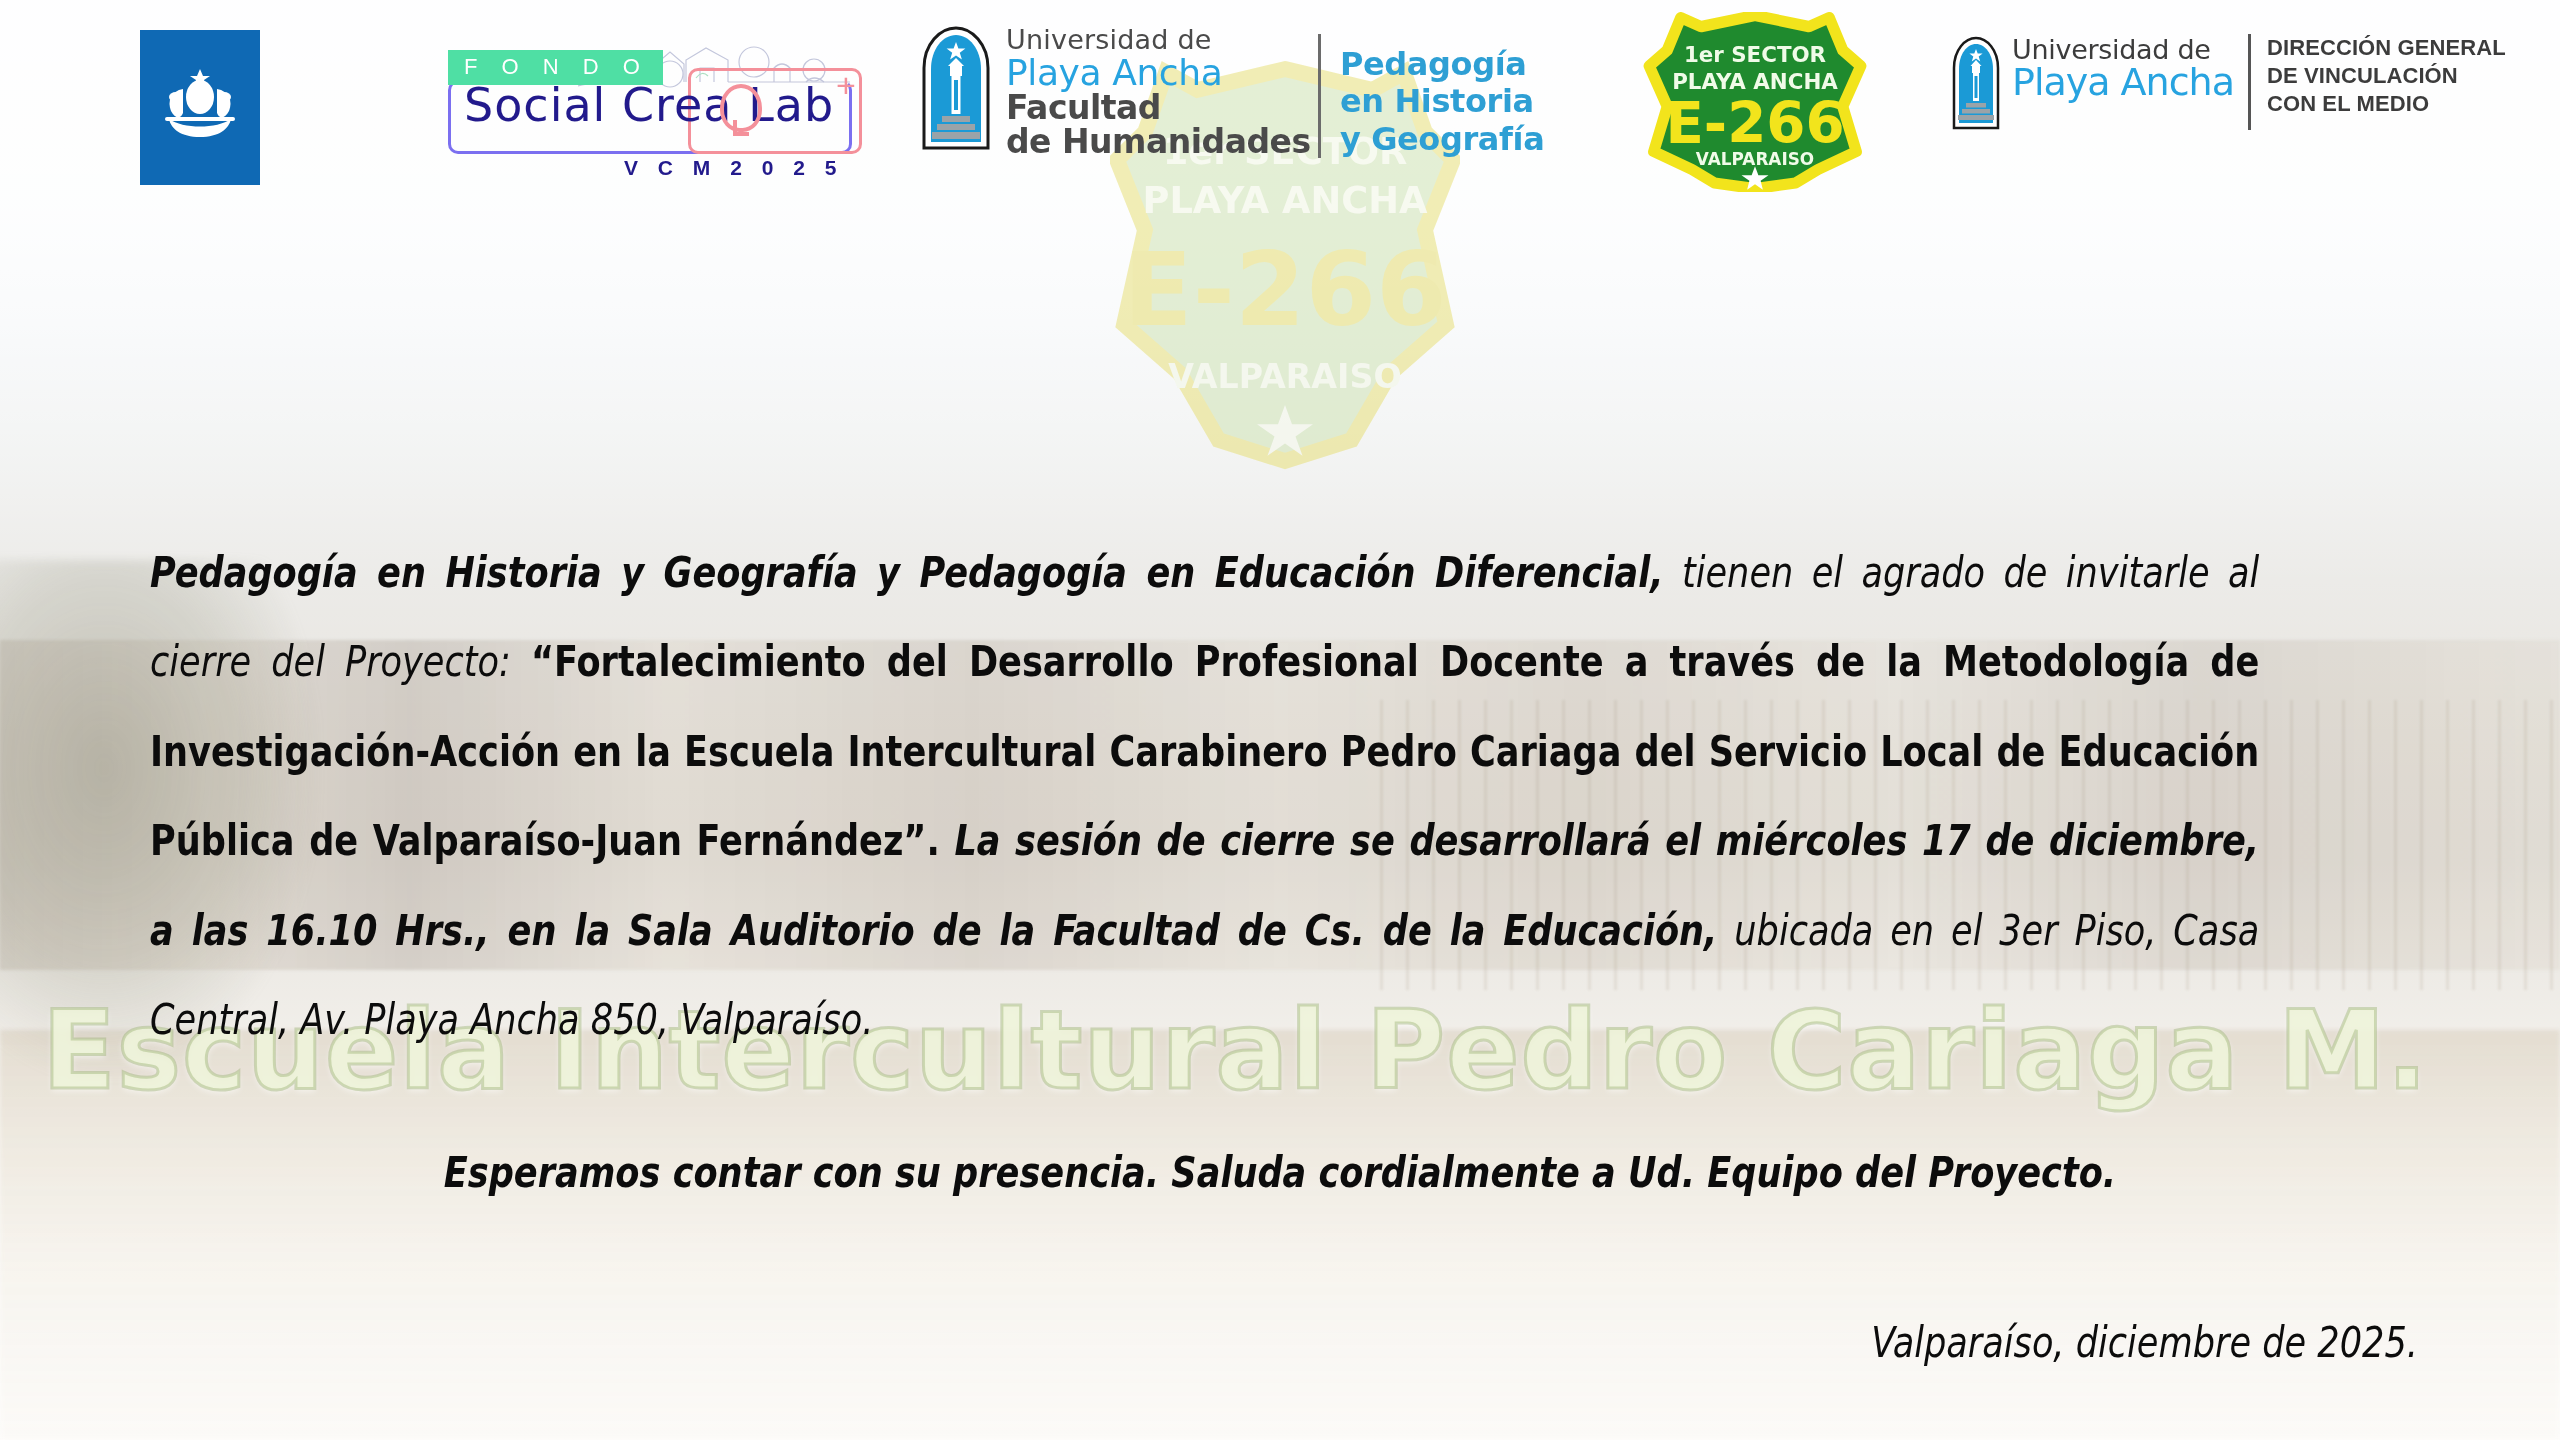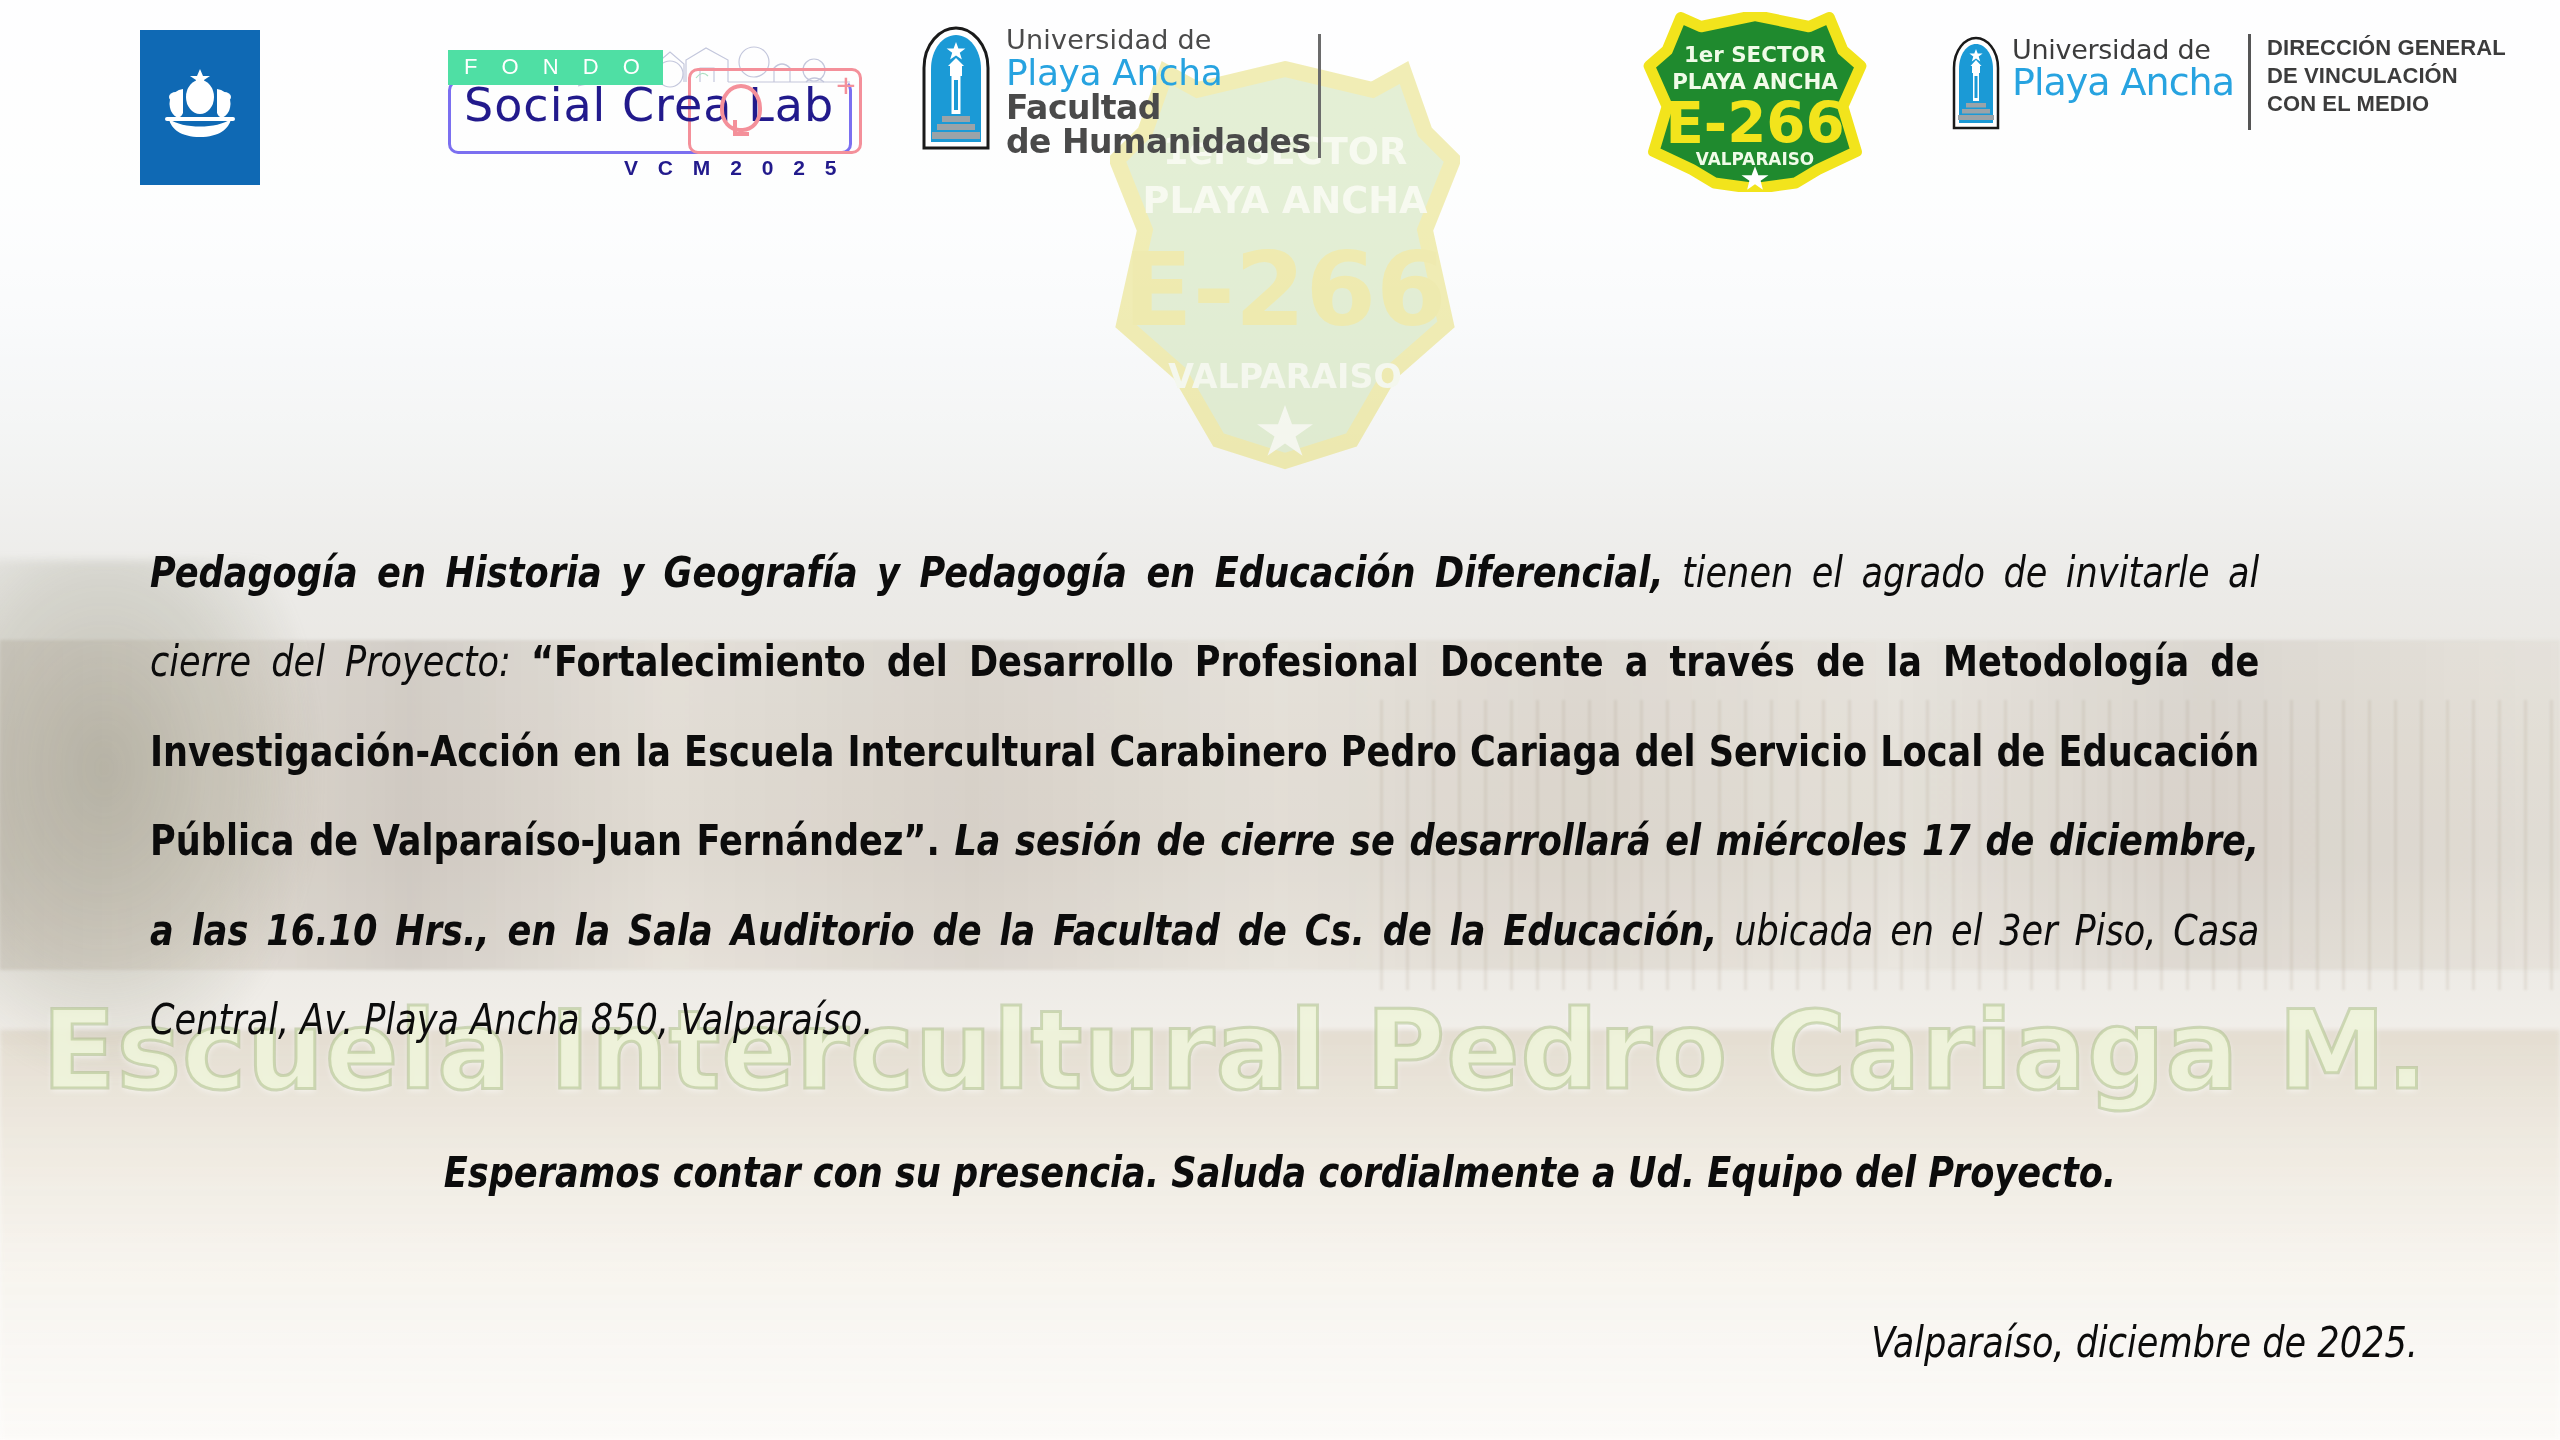--- a/index.html
+++ b/index.html
@@ -527,20 +527,25 @@
       </svg>
       <div class="upa-fh-text">
         <div class="upa-l1">Universidad de</div>
         <div class="upa-l2">Playa Ancha</div>
         <div class="upa-l3">Facultad</div>
         <div class="upa-l4">de Humanidades</div>
       </div>
     </div>
     <div class="fh-divider"></div>
 
+    <div class="logo-phg">
+      <div>Pedagogía</div>
+      <div>en Historia</div>
+      <div>y Geografía</div>
+    </div>
 
     <svg class="logo-shield" viewBox="0 0 200 160">
       <path d="M100 3 L148 13 L166 5 L178 34 L194 48 L178 84 L190 124 L156 140 L136 152 L100 157 L64 152 L44 140 L10 124 L22 84 L6 48 L22 34 L34 5 L52 13 Z" fill="#1f8a2e" stroke="#f2e41c" stroke-width="10" stroke-linejoin="round"></path>
       <text x="100" y="44" text-anchor="middle" font-family="DejaVu Sans, sans-serif" font-size="19" font-weight="700" fill="#f0fbe8">1er SECTOR</text>
       <text x="100" y="68" text-anchor="middle" font-family="DejaVu Sans, sans-serif" font-size="19" font-weight="700" fill="#f0fbe8">PLAYA ANCHA</text>
       <text x="100" y="116" text-anchor="middle" font-family="DejaVu Sans, sans-serif" font-size="50" font-weight="700" fill="#f2e41c">E-266</text>
       <text x="100" y="136" text-anchor="middle" font-family="DejaVu Sans, sans-serif" font-size="15" font-weight="700" fill="#f0fbe8">VALPARAISO</text>
       <polygon points="100,137 103,145 112,145 105,150 107,158 100,153 93,158 95,150 88,145 97,145" fill="#ffffff"></polygon>
     </svg>
 

